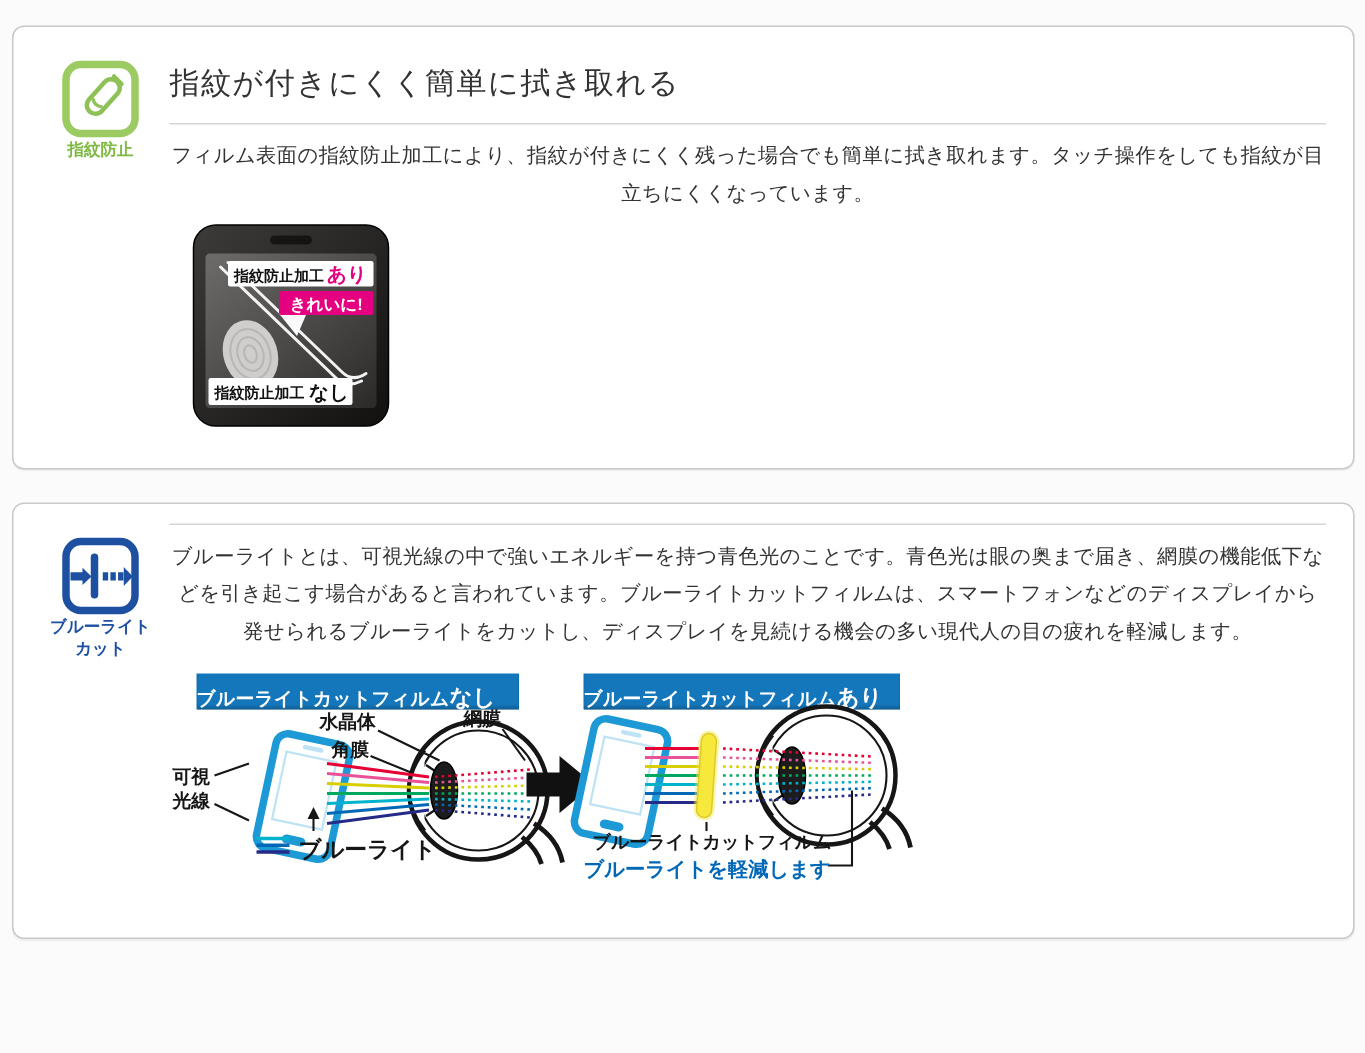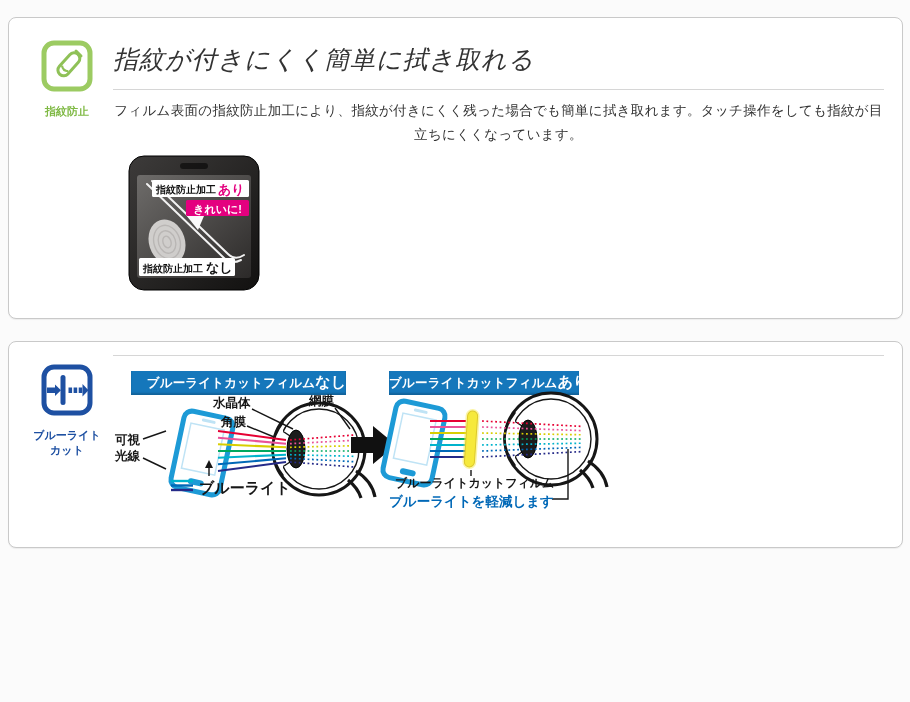--- a/index.html
+++ b/index.html
@@ -7,41 +7,41 @@
   .page { width:910px; height:702px; position:relative; overflow:hidden; }
 
   .card { position:relative; margin:0 7px 0 8px; background:#fff; border:1px solid #c9c9c9;
           border-radius:8px; padding:0 18px 26px 104px; box-shadow:0 1px 1px rgba(0,0,0,.06); }
   .card.first { margin-top:17px; }
   .card.second { margin-top:22px; }
 
   
   .icon-col { position:absolute; left:14px; top:22px; width:88px; text-align:center; }
   .icon-box { width:52px; height:52px; margin:0 auto; }
-  .icon-label { margin-top:12px; font-size:11px; font-weight:bold; line-height:1.35; }
+  .icon-label { margin-top:2px; font-size:11px; font-weight:bold; line-height:1.35;font-family:Liberation Mono, monospace; }
   .icon-label.green { color:#7fb944; }
   .icon-label.blue  { color:#1e50a2; }
 
-  h2.heading { font-size:25px; font-weight:500; color:#333; letter-spacing:1px; padding-top:25px; line-height:1.3;font-style:italic; }
+  h2.heading { font-size:20px; font-weight:500; color:#333; letter-spacing:1px; padding-top:25px; line-height:1.3; }
   .rule { border:none; border-top:1px solid #d6d6d6; margin:13px 0 0 0; height:0; }
   p.body-text { margin-top:9px; font-size:13.5px; line-height:1.85; color:#333; letter-spacing:.3px;text-align:center; }
 
   
   .phone-illus { position:relative; width:136px; height:137px; margin:7px 0 0 14px; }
 
   
   .bl-diagram { position:relative; width:502px; height:152px; margin:13px 0 0 1px; }
   .bl-diagram svg.art { position:absolute; left:0; top:0; }
   .panel-header { position:absolute; top:2px; height:24px; background:#1577bb; color:#fff;
-                  text-align:right; line-height:22px; white-space:nowrap;
+                  text-align:left; line-height:34px; white-space:nowrap;
                   box-shadow:inset 0 -2px 2px rgba(0,0,0,.18); }
   .panel-header .pfx { font-size:12.5px; font-weight:bold; letter-spacing:.2px; }
   .panel-header .sfx { font-size:15px; font-weight:bold; }
   .ph-left { left:17px; width:215px; }
-  .ph-right { left:275px; width:190px; }
+  .ph-right { left:275px; width:211px; }
 
   svg text { font-family:"Liberation Sans","DejaVu Sans",sans-serif; }
   .lbl { font-weight:bold; fill:#161616; }
   .r0{stroke:#e60033}.r1{stroke:#ea5298}.r2{stroke:#d8ce00}.r3{stroke:#00a85f}
   .r4{stroke:#00b3cc}.r5{stroke:#0068b7}.r6{stroke:#252a88}
   .ray  { stroke-width:2.1; }
   .rdot { stroke-width:1.7; stroke-dasharray:1.8 2.6; }
   .ptr  { stroke:#161616; stroke-width:1.4; fill:none; }
 </style>
 </head>
@@ -123,20 +123,21 @@
             <rect x="32.6" y="23.5" width="3.6" height="5.5"></rect>
             <rect x="37.7" y="23.5" width="3.6" height="5.5"></rect>
             <polygon points="41.5,20 47.5,26.3 41.5,32.6"></polygon>
           </g>
         </svg>
       </div>
       <div class="icon-label blue"><span>ブルーライト</span><br><span>カット</span></div>
     </div>
 
     <hr class="rule">
+    <p class="body-text">ブルーライトとは、可視光線の中で強いエネルギーを持つ青色光のことです。青色光は眼の奥まで届き、網膜の機能低下などを引き起こす場合があると言われています。ブルーライトカットフィルムは、スマートフォンなどのディスプレイから発せられるブルーライトをカットし、ディスプレイを見続ける機会の多い現代人の目の疲れを軽減します。</p>
 
     <div class="bl-diagram">
       <div class="panel-header ph-left">
         <span class="pfx">ブルーライトカットフィルム</span><span class="sfx">なし</span>
       </div>
       <div class="panel-header ph-right">
         <span class="pfx">ブルーライトカットフィルム</span><span class="sfx">あり</span>
       </div>
 
       <svg class="art" width="502" height="152" viewBox="0 0 502 152">

